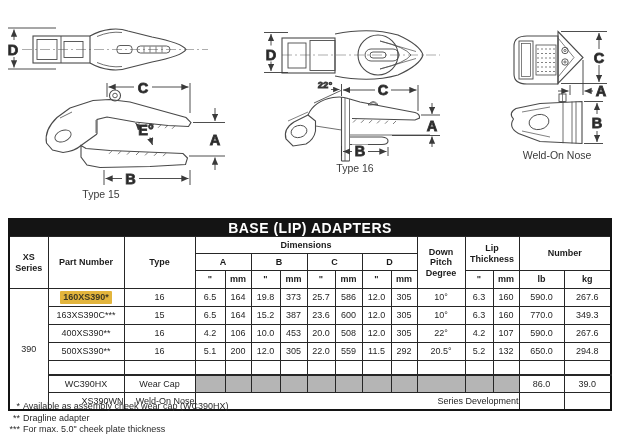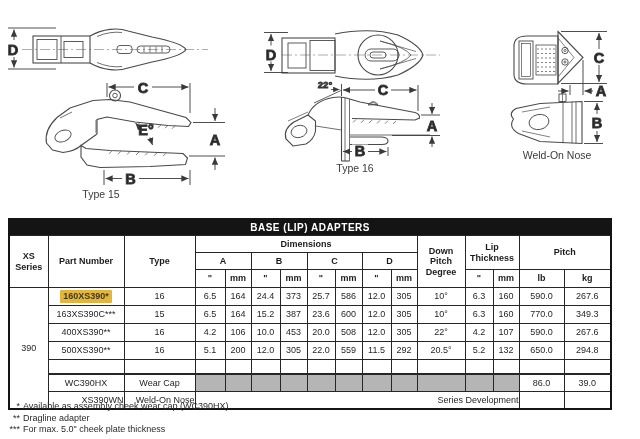--- a/index.html
+++ b/index.html
@@ -10,21 +10,21 @@
   svg text { font-family:"Liberation Sans", sans-serif; }
   .dim  { font-size:14.5px; font-weight:bold; fill:#242424; text-anchor:middle; }
   .dim-sm { font-size:9.5px; font-weight:bold; fill:#2e2e2e; text-anchor:middle; }
   .type-label { font-size:10.5px; fill:#3b3b3b; text-anchor:middle; }
 
   table.spec { position:absolute; left:8px; top:218px; width:602px;
                border-collapse:collapse; table-layout:fixed;
                border:2px solid #141414; }
   .spec td { border:1px solid #262626; padding:0; text-align:center; vertical-align:middle;
              font-size:9px; color:#262626; line-height:1.15; overflow:hidden; }
-  .spec .title-bar { background:#141414; color:#ffffff; font-weight:bold; font-size:10px;
+  .spec .title-bar { background:#141414; color:#ffffff; font-weight:bold; font-size:14px;
                      letter-spacing:.5px; height:15px; }
   .spec .hdr { font-weight:bold; color:#1b1b1b; }
   .r-h1 td { height:16px; } .r-h2 td { height:16px; } .r-h3 td { height:17px; }
   .r-data td { height:17px; }
   .r-empty td { height:13px; }
   .r-wc td { height:16px; border-top-width:2px;text-align:center; }
   .r-wn td { height:16px;text-align:right; }
   .grey { background:#b5b5b5; }
   .hl { display:inline-block; background:#e3b53c; color:#3f3a23; font-weight:bold;
         padding:1px 3px; border-radius:1px; }
@@ -255,21 +255,21 @@
         <tr>
       <td class="title-bar" colspan="16">BASE (LIP) ADAPTERS</td>
     </tr>
     <tr class="r-h1">
       <td class="hdr" rowspan="3">XS Series</td>
       <td class="hdr" rowspan="3">Part Number</td>
       <td class="hdr" rowspan="3">Type</td>
       <td class="hdr" colspan="8">Dimensions</td>
       <td class="hdr" rowspan="3">Down Pitch Degree</td>
       <td class="hdr" colspan="2" rowspan="2">Lip Thickness</td>
-      <td class="hdr" colspan="2" rowspan="2">Pitch</td>
+      <td class="hdr" colspan="2" rowspan="2">Number</td>
     </tr>
     <tr class="r-h2">
       <td class="hdr" colspan="2">A</td>
       <td class="hdr" colspan="2">B</td>
       <td class="hdr" colspan="2">C</td>
       <td class="hdr" colspan="2">D</td>
     </tr>
     <tr class="r-h3">
       <td class="hdr">"</td>
       <td class="hdr">mm</td>
@@ -283,21 +283,21 @@
       <td class="hdr">mm</td>
       <td class="hdr">lb</td>
       <td class="hdr">kg</td>
     </tr>
     <tr class="r-data">
       <td rowspan="7">390</td>
       <td><span class="hl">160XS390*</span></td>
       <td>16</td>
       <td>6.5</td>
       <td>164</td>
-      <td>24.4</td>
+      <td>19.8</td>
       <td>373</td>
       <td>25.7</td>
       <td>586</td>
       <td>12.0</td>
       <td>305</td>
       <td>10°</td>
       <td>6.3</td>
       <td>160</td>
       <td>590.0</td>
       <td>267.6</td>

